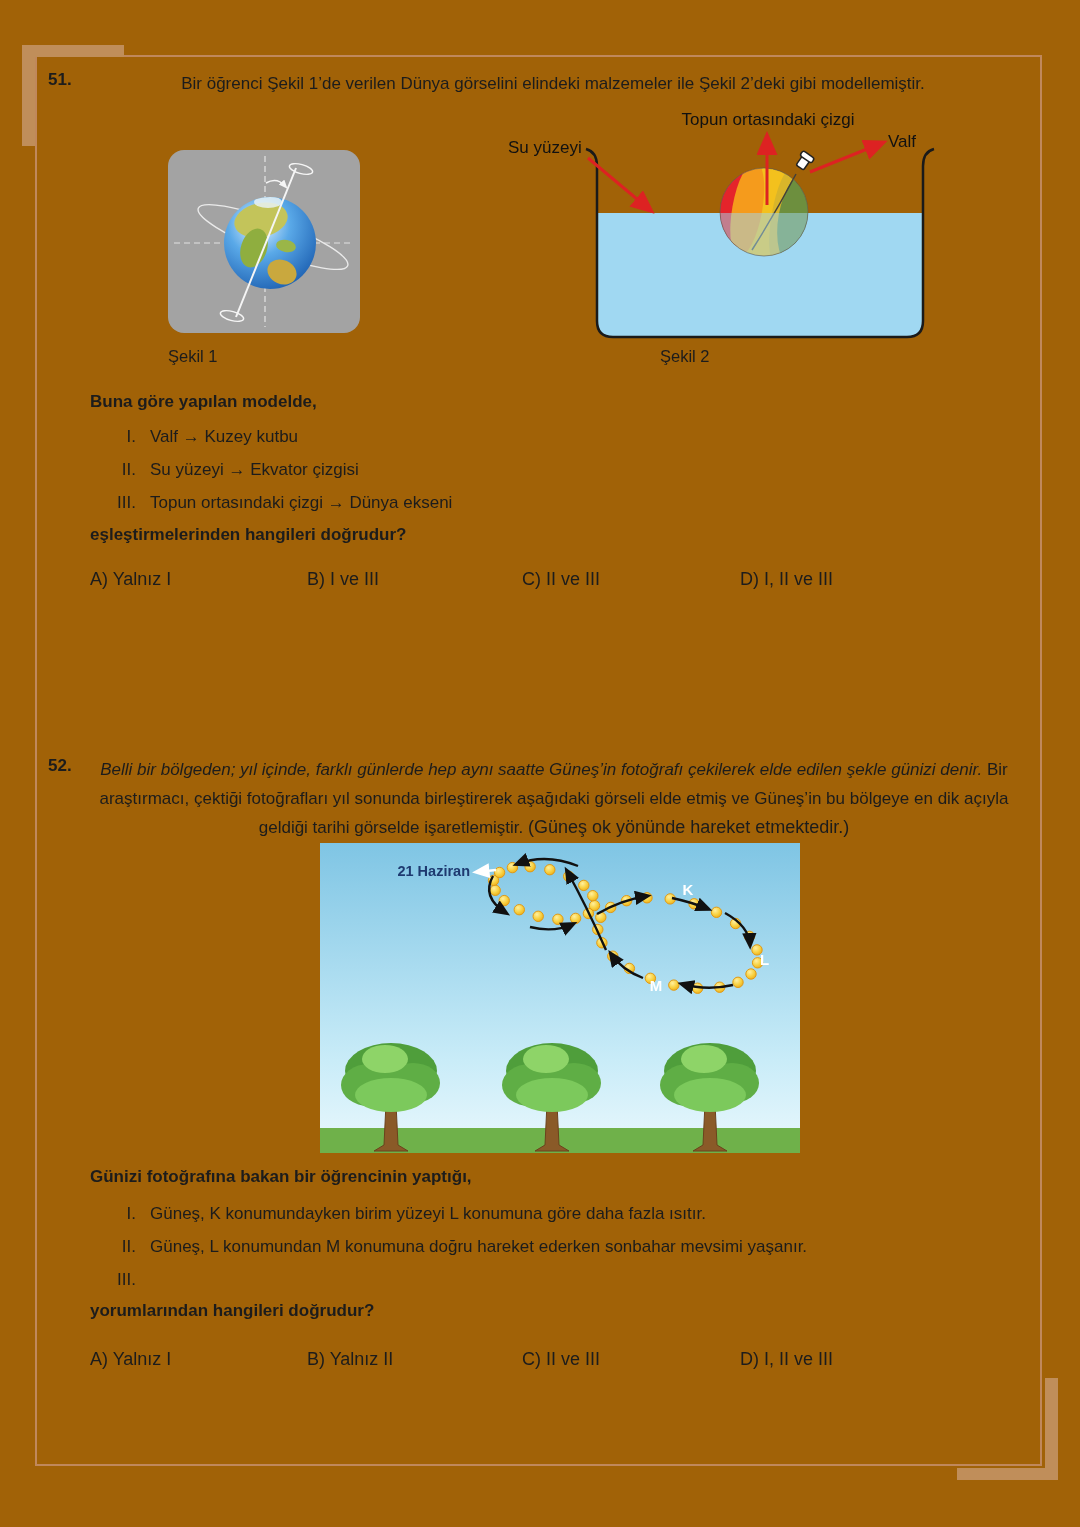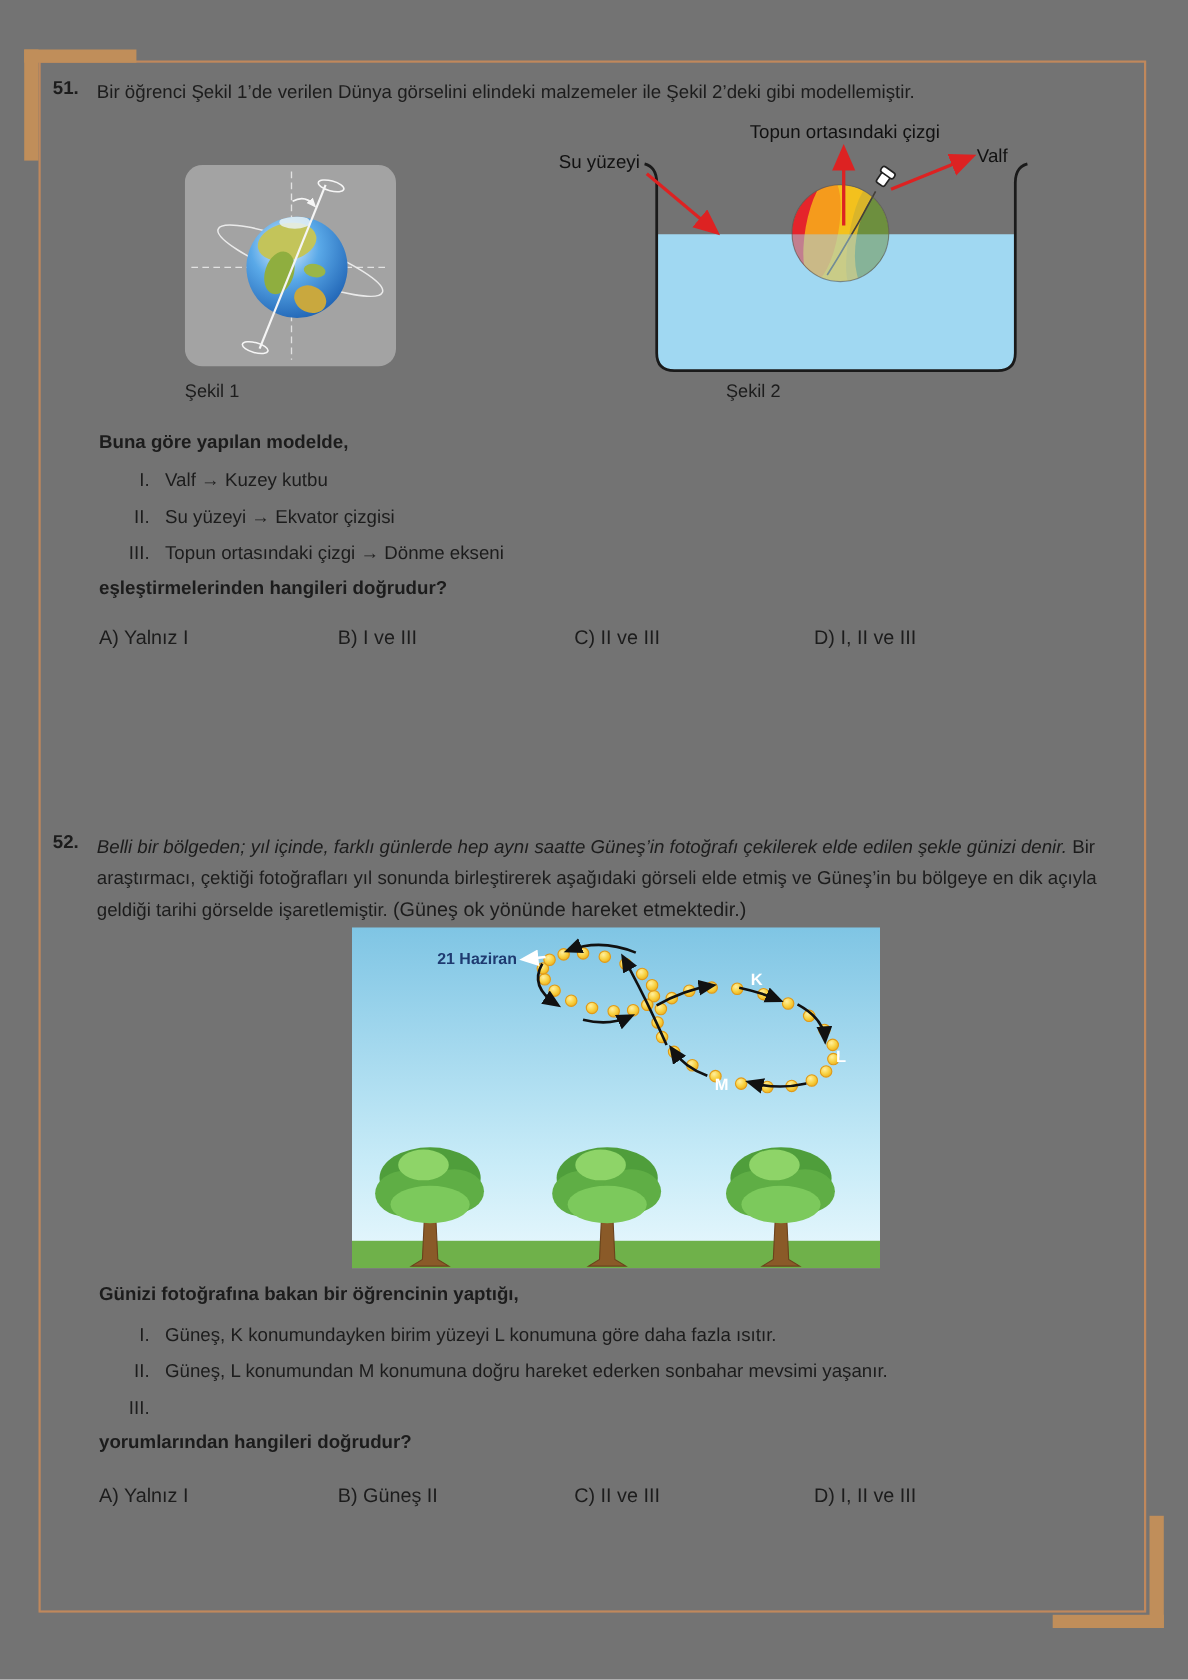--- a/index.html
+++ b/index.html
@@ -1,28 +1,28 @@
 <!DOCTYPE html>
 <html><head>
 <meta charset="utf-8">
 <style>
   html,body{margin:0;padding:0;background:#ffffff;}
-  .page{position:relative;width:1080px;height:1527px;background:#737373;overflow:hidden;
+  .page{position:relative;width:1080px;height:1527px;background:#a16207;overflow:hidden;
         font-family:"Liberation Sans", sans-serif;color:#1c1c1c;}
   
   .frame-line{position:absolute;left:35px;top:55px;width:1007px;height:1411px;
               border:2px solid #c0885c;box-sizing:border-box;}
   .corner{position:absolute;background:#c08e5a;}
   .tl-h{left:22px;top:45px;width:102px;height:12px;}
   .tl-v{left:22px;top:45px;width:13px;height:101px;}
   .br-h{left:957px;top:1468px;width:101px;height:12px;}
   .br-v{left:1045px;top:1378px;width:13px;height:102px;}
   
   .qnum{position:absolute;font-size:17px;font-weight:700;}
-  .qtext{position:absolute;font-size:17px;line-height:28.5px;margin:0;}
+  .qtext{position:absolute;font-size:17px;line-height:28.5px;margin:0;text-align:center;}
   .lead{position:absolute;font-size:17px;font-weight:700;}
   .items{position:absolute;list-style:none;margin:0;padding:0;font-size:17px;}
   .items li{position:relative;padding-left:62px;margin-bottom:13px;white-space:nowrap;}
   .items .rn{position:absolute;left:0;top:0;width:48px;text-align:right;}
   .options{position:absolute;left:90px;display:grid;
            grid-template-columns:217px 215px 218px auto;font-size:18px;white-space:nowrap;}
   .caption{position:absolute;font-size:16.5px;text-align:left;}
   .note{font-size:18px;}
   .it{font-style:italic;}
   svg{position:absolute;display:block;}
@@ -119,21 +119,21 @@
     <text x="28" y="53" class="figlabel">Su yüzeyi</text>
     <text x="288" y="25" text-anchor="middle" class="figlabel">Topun ortasındaki çizgi</text>
     <text x="408" y="47" class="figlabel">Valf</text>
   </svg>
   <div class="caption" style="left:660px;top:347px;width:200px">Şekil 2</div>
 
   <div class="lead" style="left:90px;top:392px">Buna göre yapılan modelde,</div>
   <ul class="items" style="left:88px;top:427px">
     <li><span class="rn">I.</span><span>Valf → Kuzey kutbu</span></li>
     <li><span class="rn">II.</span><span>Su yüzeyi → Ekvator çizgisi</span></li>
-    <li><span class="rn">III.</span><span>Topun ortasındaki çizgi → Dönme ekseni</span></li>
+    <li><span class="rn">III.</span><span>Topun ortasındaki çizgi → Dünya ekseni</span></li>
   </ul>
   <div class="lead" style="left:90px;top:525px">eşleştirmelerinden hangileri doğrudur?</div>
   <div class="options" style="top:569px">
     <span>A) Yalnız I</span>
     <span>B) I ve III</span>
     <span>C) II ve III</span>
     <span>D) I, II ve III</span>
   </div>
 
   <span class="qnum" style="left:48px;top:756px">52.</span>
@@ -235,18 +235,18 @@
 
   <div class="lead" style="left:90px;top:1167px">Günizi fotoğrafına bakan bir öğrencinin yaptığı,</div>
   <ul class="items" style="left:88px;top:1204px">
     <li><span class="rn">I.</span><span>Güneş, K konumundayken birim yüzeyi L konumuna göre daha fazla ısıtır.</span></li>
     <li><span class="rn">II.</span><span>Güneş, L konumundan M konumuna doğru hareket ederken sonbahar mevsimi yaşanır.</span></li>
     <li><span class="rn">III.</span></li>
   </ul>
   <div class="lead" style="left:90px;top:1301px">yorumlarından hangileri doğrudur?</div>
   <div class="options" style="top:1349px">
     <span>A) Yalnız I</span>
-    <span>B) Güneş II</span>
+    <span>B) Yalnız II</span>
     <span>C) II ve III</span>
     <span>D) I, II ve III</span>
   </div>
 
 </div>
 
 </body></html>

